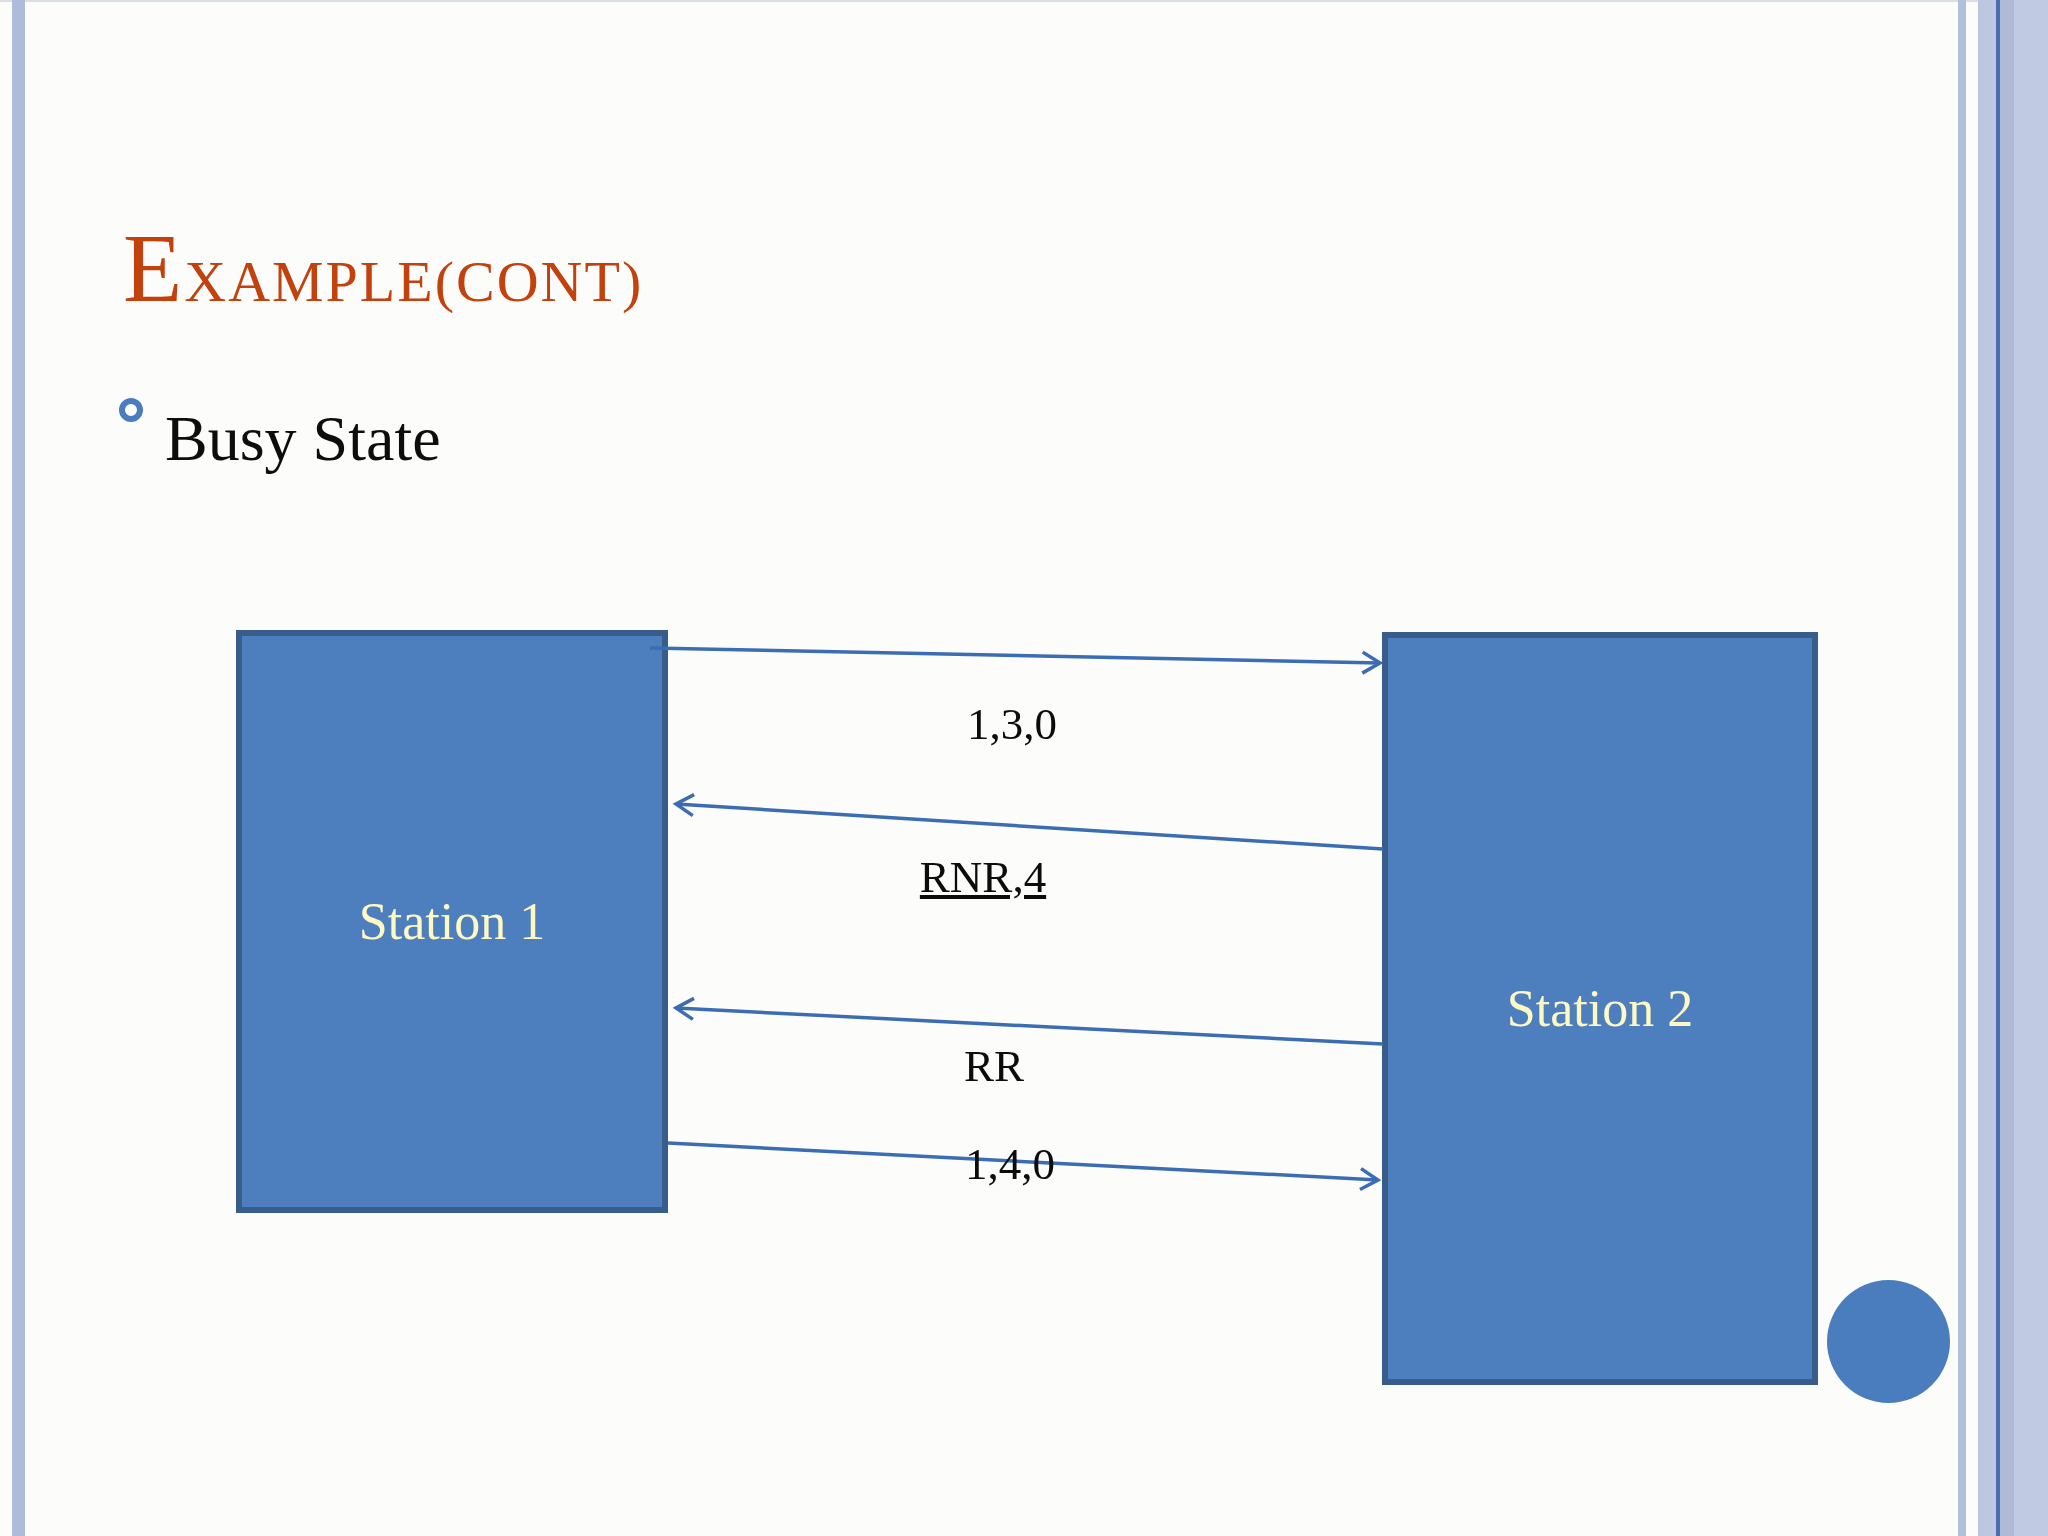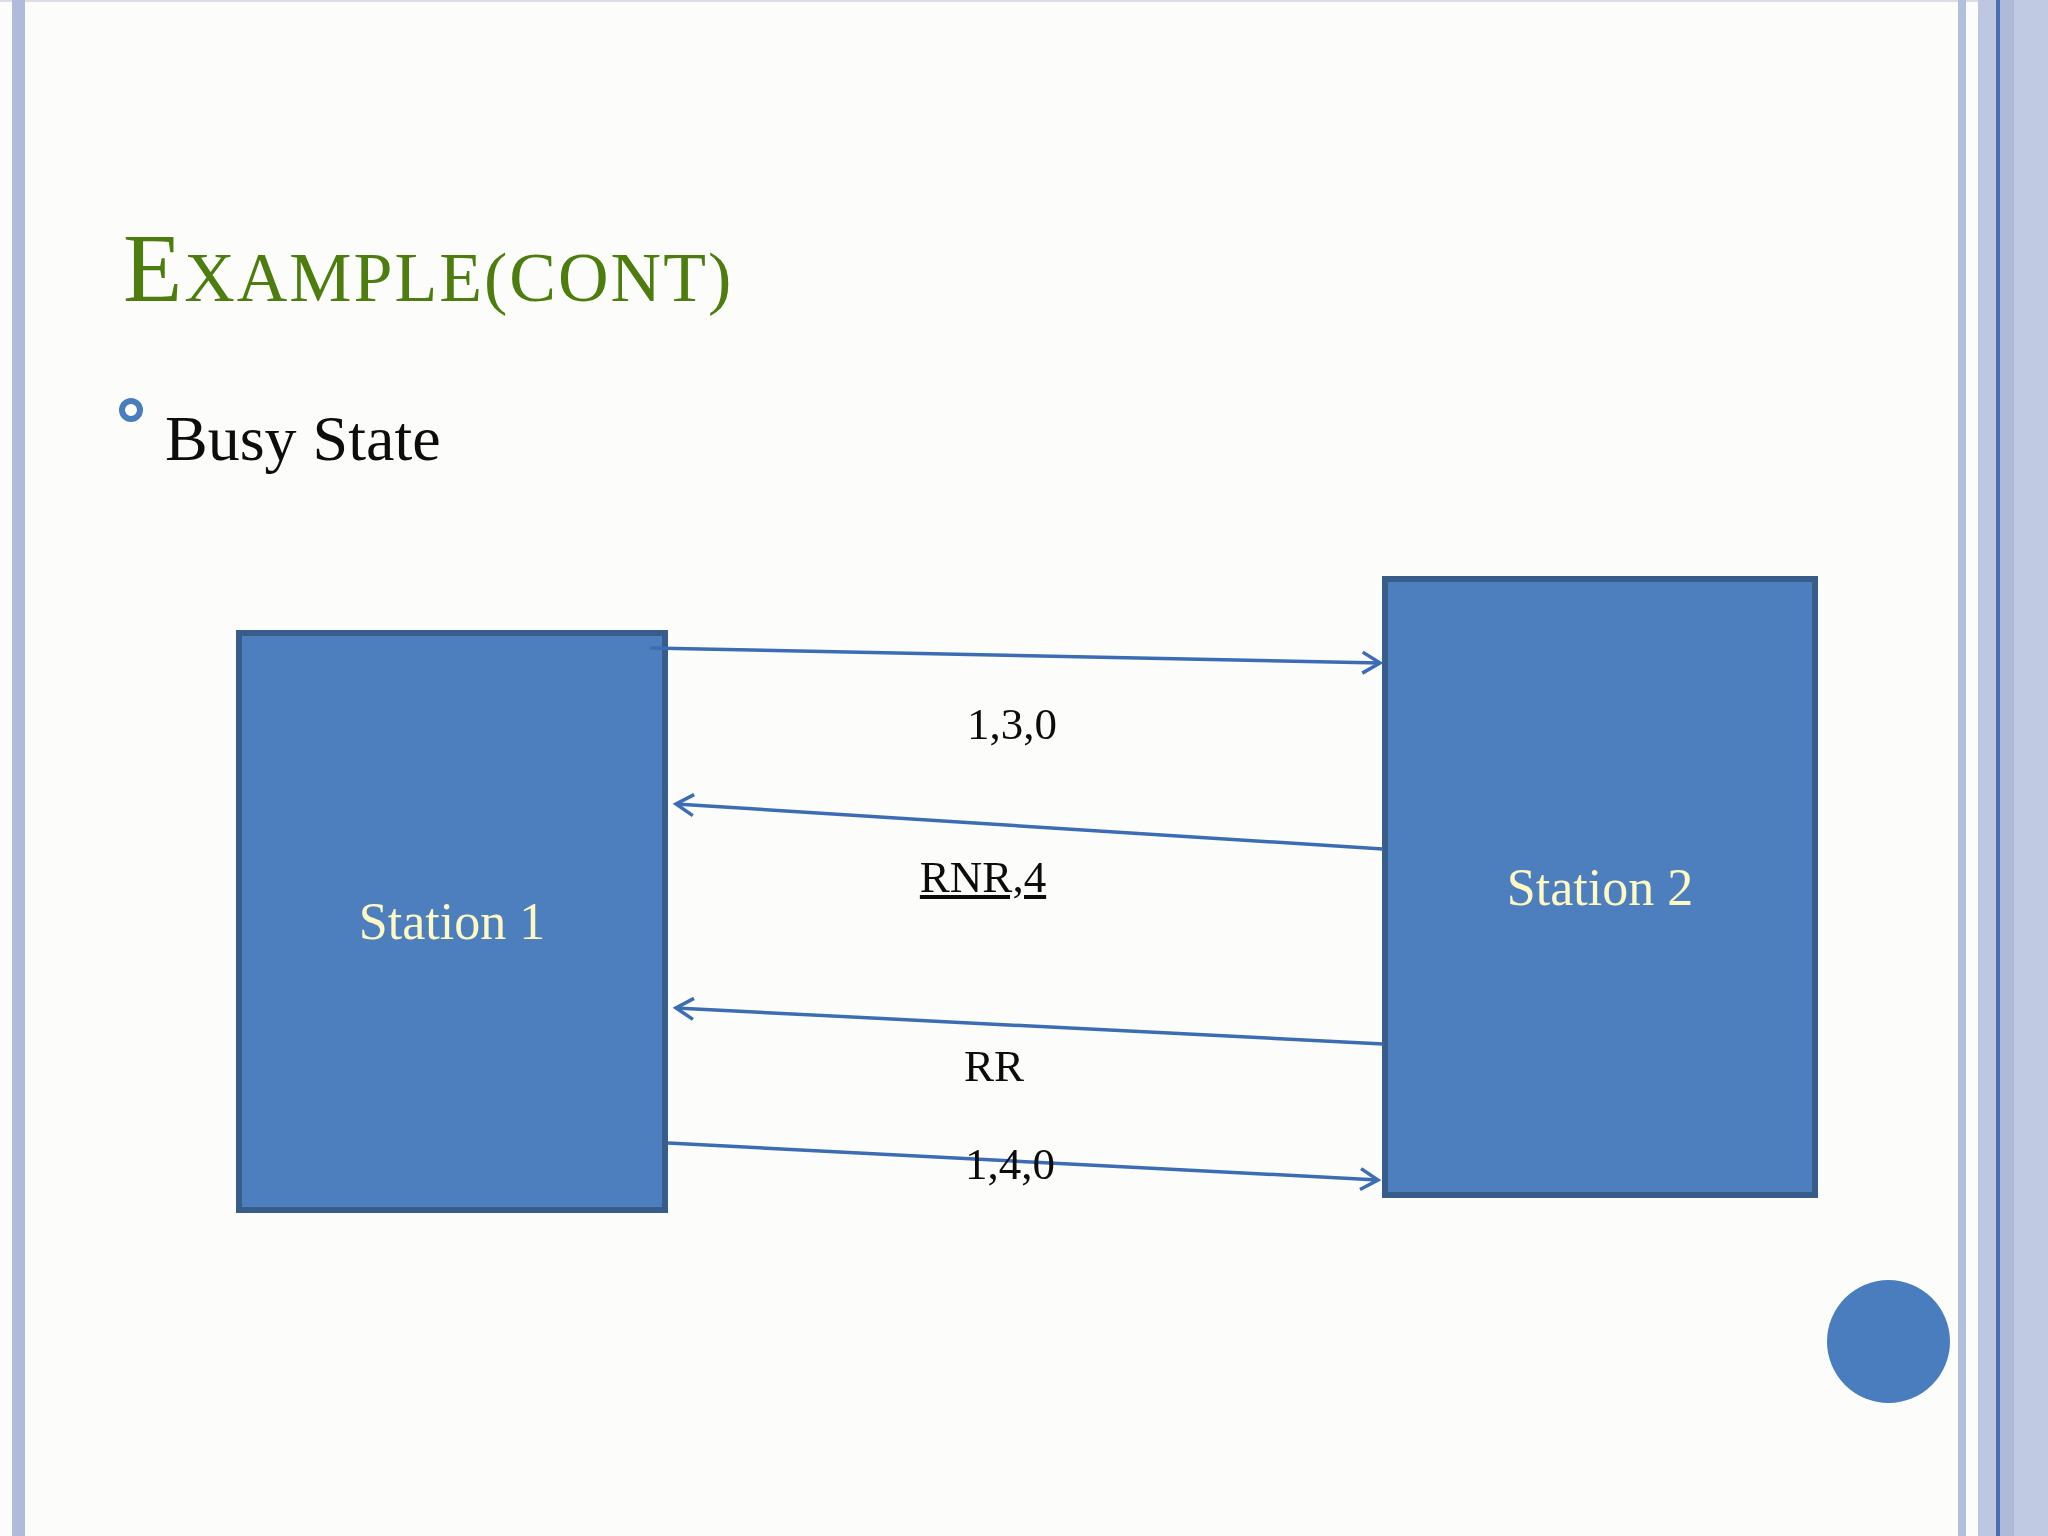--- a/index.html
+++ b/index.html
@@ -13,40 +13,40 @@
   .stripe{position:absolute;top:0;height:1536px;}
   .stripe-left{left:12px;width:13px;background:#aebcd9;}
   .stripe-r1{left:1958px;width:8px;background:#b3c0dc;}
   .stripe-r2{left:1978px;width:70px;background:#bdc8e0;}
   .stripe-r3{left:1996px;width:4px;background:#4a6fae;}
   .stripe-r4{left:2000px;width:14px;background:#aebad6;}
   .stripe-r5{left:2014px;width:34px;background:#c0cae2;}
 
   .slide-title{
     position:absolute;left:123px;top:218px;
-    font-size:70px;letter-spacing:2px;color:#4d7c0f;line-height:1.05;
+    font-size:58px;letter-spacing:2px;color:#c2410c;line-height:1.05;
   }
   .slide-title::first-letter{font-size:97px;}
 
   .bullet-ring{
     position:absolute;left:119px;top:398px;width:24px;height:24px;
     border:6px solid #4a7dbd;border-radius:50%;background:#fff;box-sizing:border-box;
   }
   .bullet-text{
     position:absolute;left:165px;top:376px;
     font-size:64px;color:#0d0d0d;line-height:1.1;margin-top:28px;
   }
 
   .station{
     position:absolute;background:#4d7fbe;border:6px solid #385d8a;box-sizing:border-box;
     display:flex;align-items:center;justify-content:center;
     color:#fef9c3;font-size:52px;
   }
   .station-1{left:236px;top:630px;width:432px;height:583px;}
-  .station-2{left:1382px;top:576px;width:436px;height:622px;}
+  .station-2{left:1382px;top:632px;width:436px;height:753px;}
 
   .arrow-layer{position:absolute;left:0;top:0;width:2048px;height:1536px;pointer-events:none;}
 
   .msg-label{
     position:absolute;transform:translateX(-50%);
     font-size:45px;color:#0c0c0c;white-space:nowrap;line-height:1.1;text-align:right;
   }
   .label-1{left:1012px;top:700px;}
   .label-2{left:983px;top:853px;text-decoration:underline;}
   .label-3{left:994px;top:1042px;}

